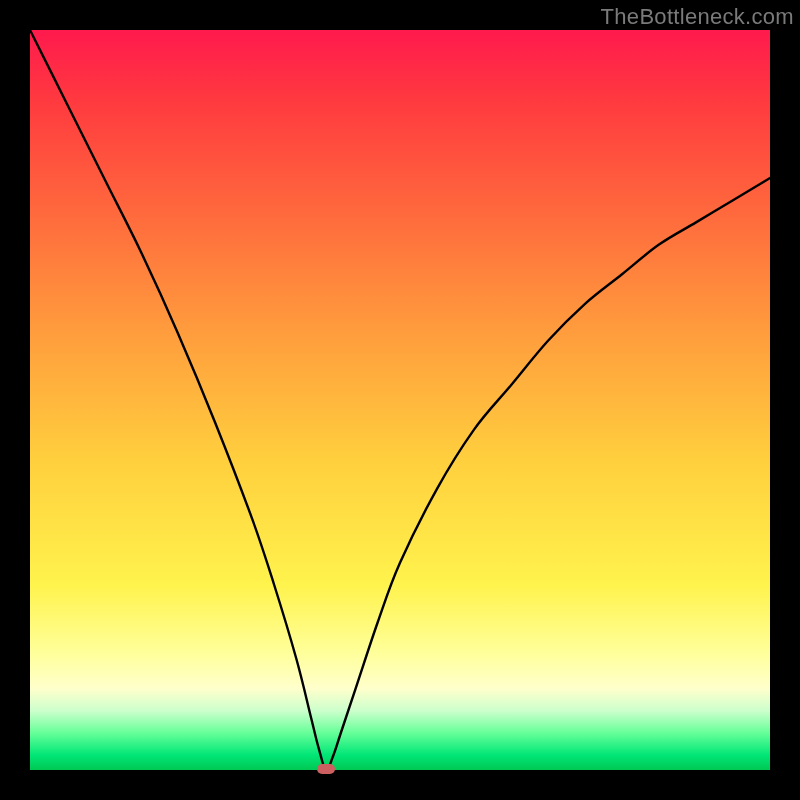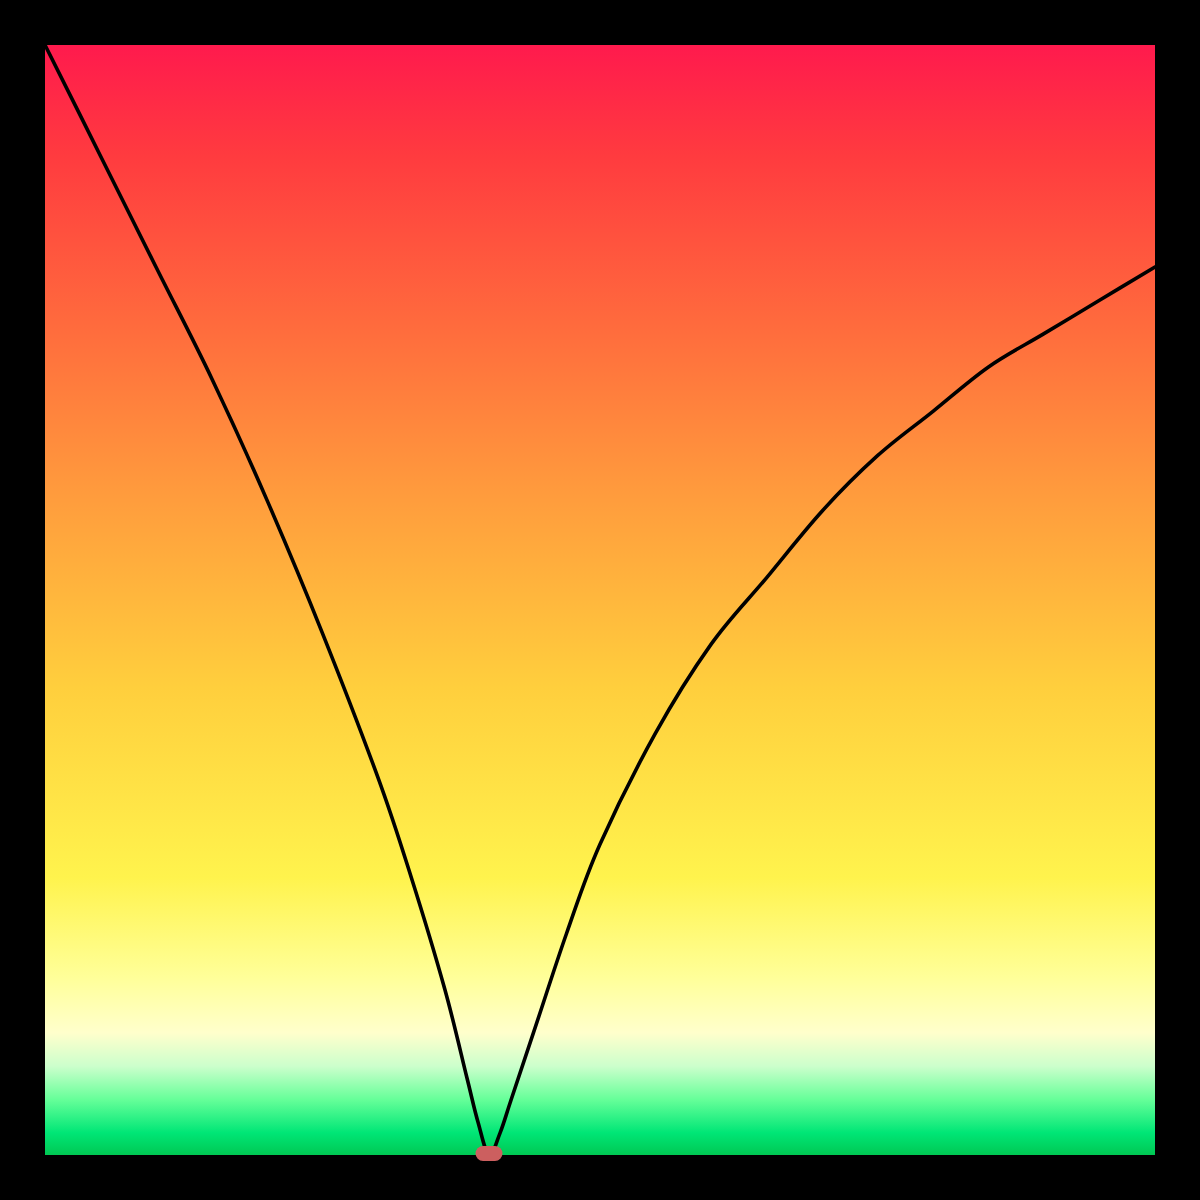--- a/index.html
+++ b/index.html
@@ -62,20 +62,21 @@
     width: 18px;
     height: 10px;
     border-radius: 5px;
     background: #cc5f5f;
   }
 </style>
 </head>
 <body>
 
 <div class="frame">
+  <div class="watermark">TheBottleneck.com</div>
 
   <div class="plot">
     <svg class="curve" viewBox="0 0 740 740" preserveAspectRatio="none">
       <path id="curve-path" fill="none" stroke="#000" stroke-width="2.4" stroke-linecap="round" stroke-linejoin="round" d="M 0.0 0.0 C 6.2 12.3, 24.7 49.3, 37.0 74.0 C 49.3 98.7, 61.7 123.3, 74.0 148.0 C 86.3 172.7, 98.7 196.1, 111.0 222.0 C 123.3 247.9, 135.7 275.0, 148.0 303.4 C 160.3 331.8, 172.7 361.4, 185.0 392.2 C 197.3 423.0, 212.1 461.3, 222.0 488.4 C 231.9 515.5, 236.8 531.6, 244.2 555.0 C 251.6 578.4, 260.2 606.8, 266.4 629.0 C 272.6 651.2, 277.5 673.4, 281.2 688.2 C 284.9 703.0, 286.1 709.2, 288.6 717.8 C 291.1 726.4, 293.5 738.8, 296.0 740.0 C 298.5 741.2, 300.9 731.4, 303.4 725.2 C 305.9 719.0, 307.1 714.1, 310.8 703.0 C 314.5 691.9, 319.4 677.1, 325.6 658.6 C 331.8 640.1, 340.4 613.0, 347.8 592.0 C 355.2 571.0, 360.1 555.0, 370.0 532.8 C 379.9 510.6, 394.7 481.0, 407.0 458.8 C 419.3 436.6, 431.7 416.9, 444.0 399.6 C 456.3 382.3, 468.7 370.0, 481.0 355.2 C 493.3 340.4, 505.7 324.4, 518.0 310.8 C 530.3 297.2, 542.7 284.9, 555.0 273.8 C 567.3 262.7, 579.7 254.1, 592.0 244.2 C 604.3 234.3, 616.7 223.2, 629.0 214.6 C 641.3 206.0, 653.7 199.8, 666.0 192.4 C 678.3 185.0, 690.7 177.6, 703.0 170.2 C 715.3 162.8, 733.8 151.7, 740.0 148.0"></path>
     </svg>
     <div id="min-marker" class="marker" style="left: 287px; top: 734px;"></div>
   </div>
 </div>
 
 </body></html>

